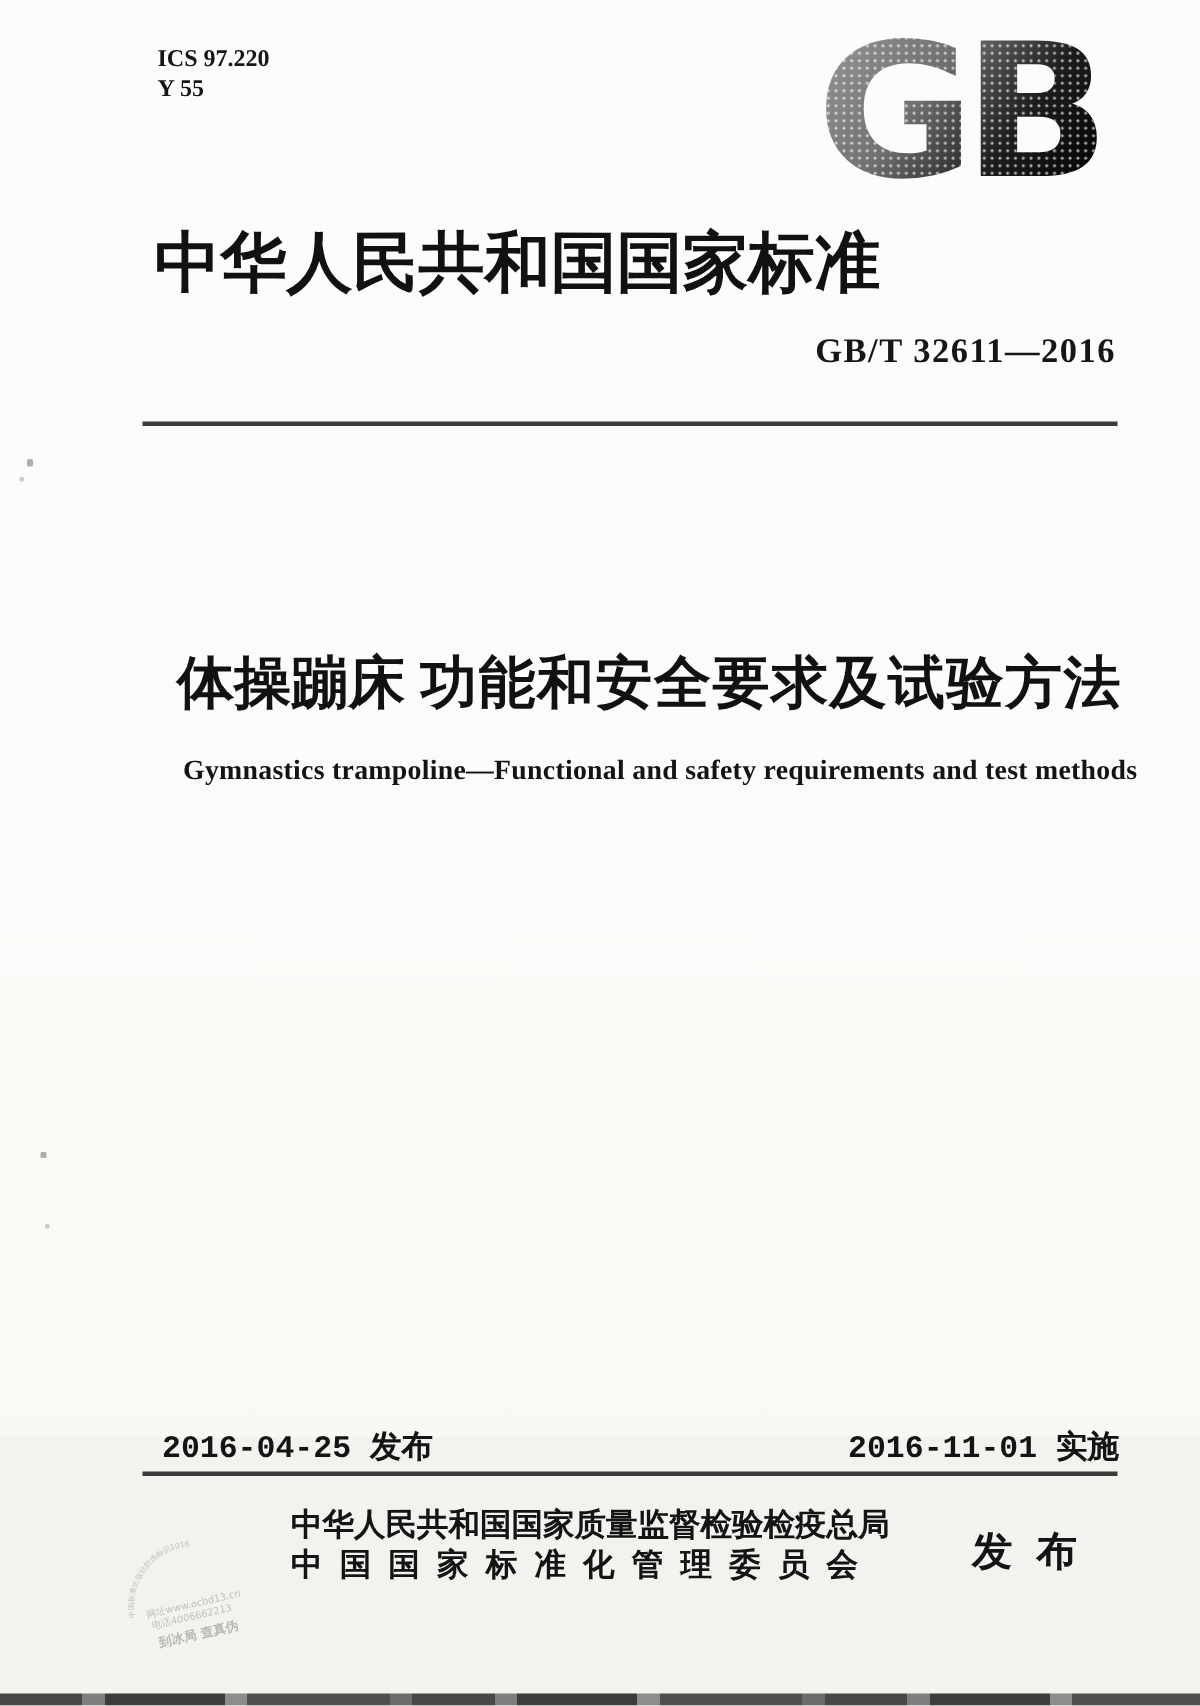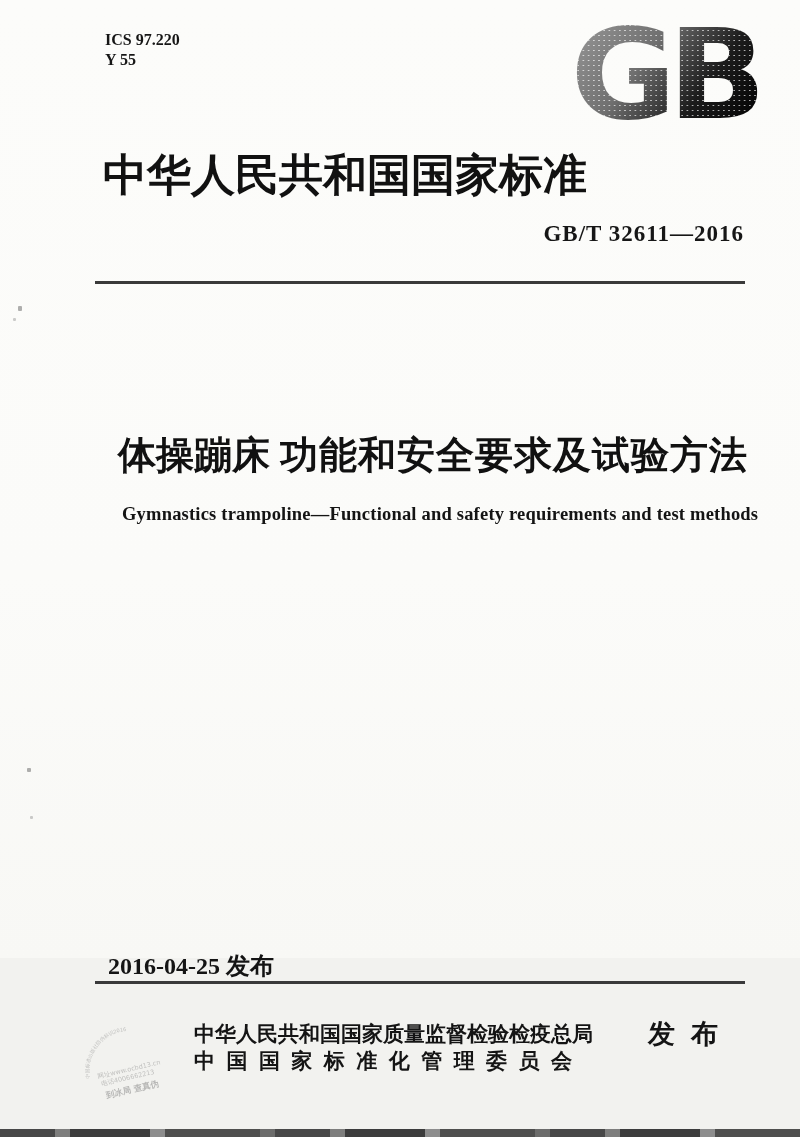--- a/index.html
+++ b/index.html
@@ -19,21 +19,21 @@
   
   .ics-block {
     position:absolute; left:105px; top:30px;
     font-family:"Liberation Serif","DejaVu Serif",serif;
     font-weight:bold; font-size:16px; line-height:1.25; color:#161616;
   }
 
   
   .gb-logo {
     position:absolute; left:548px; top:18px; width:232px; height:122px;
-    display:flex; align-items:flex-start; justify-content:center;
+    display:flex; align-items:flex-start; justify-content:flex-start;
   }
   .gb-logo-text {
     font-family:"DejaVu Sans","Liberation Sans",sans-serif;
     font-weight:900; font-size:124px; line-height:0.92; letter-spacing:-8px;
     background:
       radial-gradient(circle, rgba(255,255,255,.65) 26%, rgba(255,255,255,0) 30%) 0 0/5px 5px,
       linear-gradient(125deg,#9a9a9a 0%,#707070 38%,#1c1c1c 68%,#000 100%);
     -webkit-background-clip:text; background-clip:text; color:transparent;
     transform:scaleX(1.04);
   }
@@ -68,36 +68,36 @@
     position:absolute; left:122px; top:504px; width:640px;
     font-family:"Liberation Serif","DejaVu Serif",serif;
     font-weight:bold; font-size:18.5px; letter-spacing:.2px; color:#141414;
     white-space:nowrap;
   }
 
   
   .dates-row {
     position:absolute; left:108px; top:950px; width:638px;
     display:flex; justify-content:space-between;
-    font-family:Liberation Serif, serif;
-    font-weight:bold; font-size:24px; color:#141414; white-space:nowrap;
+    font-family:Liberation Mono, monospace;
+    font-weight:bold; font-size:21px; color:#141414; white-space:nowrap;
   }
   .rule-bottom {
     position:absolute; left:95px; top:981px; width:650px; height:3px;
     background:#3a3a3a;
   }
 
   
   .issuer-block {
     position:absolute; left:194px; top:1003px; width:378px;
     font-family:"Liberation Serif","DejaVu Serif",serif;
     font-weight:bold; font-size:21px; line-height:1.3; color:#141414;
   }
   .issuer-line { width:378px; text-align:justify; text-align-last:justify; white-space:nowrap; }
-  .issuer-line.l1 { letter-spacing:0;margin-top:18px; }
+  .issuer-line.l1 { letter-spacing:0; }
   .publish-label {
     position:absolute; left:648px; top:1016px;
     font-family:"Liberation Serif","DejaVu Serif",serif;
     font-weight:bold; font-size:27px; letter-spacing:16px; color:#141414;
     white-space:nowrap;
   }
 
   
   .stamp {
     position:absolute; left:80px; top:1020px; width:92px; height:92px;
@@ -138,20 +138,21 @@
 
   <div class="main-title">
     <span class="part1">体操蹦床</span>
     <span class="part2">功能和安全要求及试验方法</span>
   </div>
 
   <div class="english-title">Gymnastics trampoline—Functional and safety requirements and test methods</div>
 
   <div class="dates-row">
     <span>2016-04-25 发布</span>
+    <span>2016-11-01 实施</span>
   </div>
 
   <div class="rule-bottom"></div>
 
   <div class="issuer-block">
     <div class="issuer-line l1">中华人民共和国国家质量监督检验检疫总局</div>
     <div class="issuer-line l2">中国国家标准化管理委员会</div>
   </div>
 
   <div class="publish-label">发布</div>

